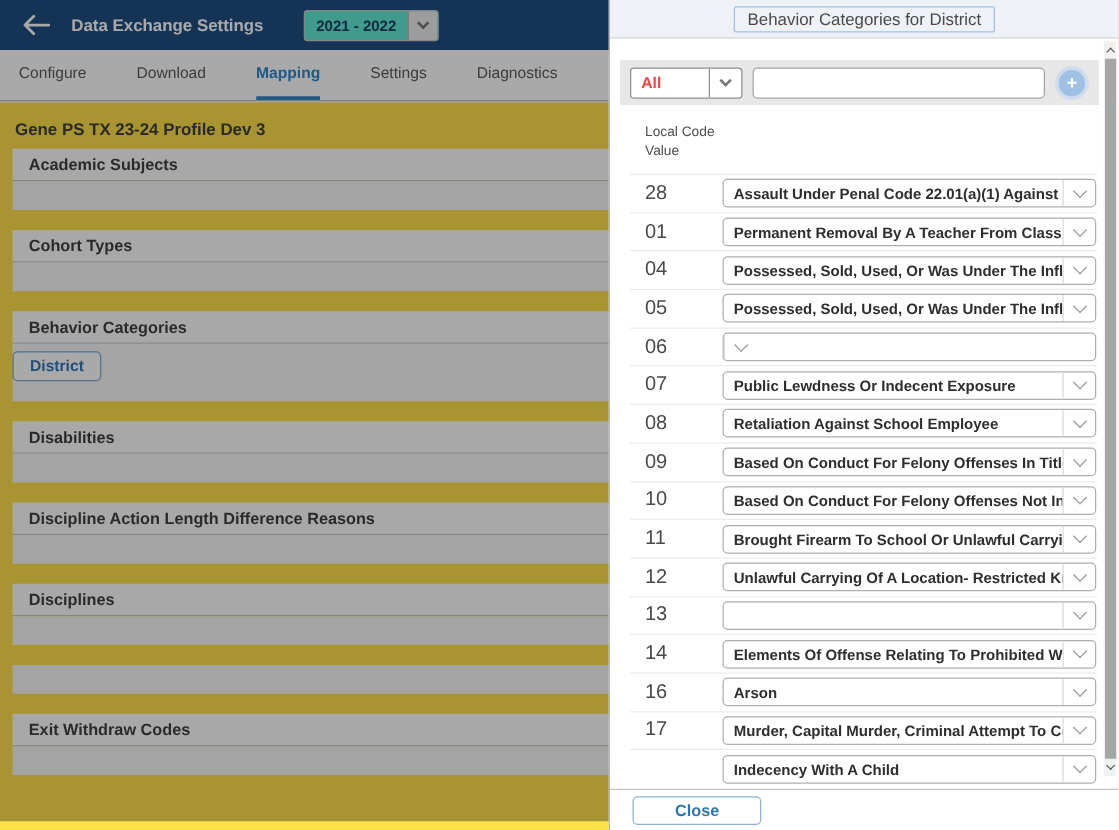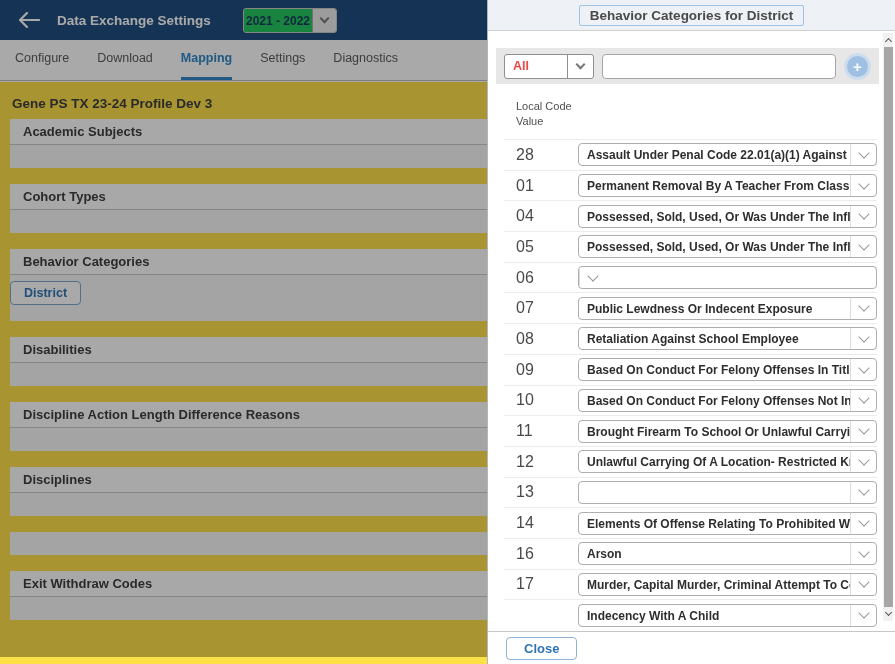--- a/index.html
+++ b/index.html
@@ -7,48 +7,48 @@
   body {
     width:895px; height:664px; overflow:hidden; position:relative;
     font-family:"Liberation Sans", sans-serif; background:#fff;
   }
 
   
   .app-page { position:absolute; inset:0; background:#fff; }
   .app-header { height:40px; background:#1d4c7f; display:flex; align-items:center; position:relative; }
   .back-btn { margin-left:16px; background:none; border:none; padding:2px; cursor:pointer; line-height:0; }
   .app-title { margin-left:15px; color:#ffffff; font-size:13.5px; font-weight:700; }
-  .year-select { position:absolute; left:243px; top:8px; width:94px; height:25px; background:#22c55e;
+  .year-select { position:absolute; left:243px; top:8px; width:108px; height:25px; background:#5eead4;
     border:1px solid #c9c9c9; border-radius:3px; display:flex; align-items:center; overflow:hidden; cursor:pointer; }
   .year-label { flex:1; text-align:center; font-size:12px; font-weight:700; color:#17395e; }
   .year-chevbox { width:24px; height:100%; border-left:1px solid #a9a9a9; background:#ececec;
     display:flex; align-items:center; justify-content:center; }
 
-  .tab-bar { height:41px; background:#fff; border-bottom:1px solid #bdbdbd; padding-left:15px; display:flex; }
+  .tab-bar { height:41px; background:#fff; border-bottom:1px solid #bdbdbd; padding-left:15px; display:flex;gap:12px; }
   .tab { margin-right:28px; font-size:12.5px; color:#5a5a5a; line-height:37px; border-bottom:3px solid transparent; cursor:pointer; }
   .tab.active { color:#2e86c8; font-weight:700; border-bottom-color:#2e86c8; }
 
   .content { position:absolute; top:82px; left:0; right:0; bottom:0; background:#fde047; padding:0 10px; }
   .profile-name { padding:14px 0 8px 2px; font-size:13.5px; font-weight:700; color:#3c3c3c; }
   .section { margin-bottom:16px; }
   .section-header { height:26px; background:#fdfdfd; border-bottom:1px solid #c9c9c9; font-size:13px;
     font-weight:700; color:#3c3c3c; line-height:26px; padding-left:13px; }
   .section-body { height:23px; background:#f8f8f8; }
   .section-body.tall { height:46px; padding-top:6px; }
   .district-btn { font-size:12.5px; font-weight:700; color:#2e75b5; background:#fff; border:1px solid #7ba7cc;
     border-radius:4px; padding:4px 13px; cursor:pointer; }
 
   
   .overlay { position:absolute; left:0; top:0; width:488px; height:657px; background:rgba(10,10,10,0.35); z-index:5; }
 
   
   .dialog { position:absolute; left:487px; top:0; width:408px; height:664px; background:#fff;
     border-left:1px solid #b5b5b5; z-index:10; }
   .dialog-titlebar { height:31px; background:#eef1f5; border-bottom:1px solid #cfcfcf;
-    display:flex; justify-content:center; align-items:center;font-weight:bold; }
+    display:flex; justify-content:center; align-items:center; }
   .dialog-title { font-size:13.5px; color:#4a4a4a; border:1px solid #9cc3e5; border-radius:2px; padding:2px 10px; }
 
   .dialog-scroll { position:absolute; top:31px; left:0; right:0; bottom:33px; overflow:hidden; background:#fff; }
   .toolbar { margin:17px 16px 0 8px; background:#e7e7e7; height:36px; padding:5px 8px;
     display:flex; align-items:center; }
   .filter-select { width:90px; height:25px; background:#fff; border:1px solid #8f8f8f; border-radius:3px;
     display:flex; align-items:center; cursor:pointer; }
   .filter-label { flex:1; padding-left:8px; font-size:12.5px; font-weight:700; color:#ef4444; }
   .filter-chevbox { width:26px; height:100%; border-left:1px solid #8f8f8f;
     display:flex; align-items:center; justify-content:center; }
@@ -80,21 +80,21 @@
 
   
   .dlg-scrollbar { position:absolute; top:33px; right:2px; width:10px; height:588px; background:#f1f1f1;
     z-index:11; display:flex; flex-direction:column; align-items:center; }
   .sb-btn { height:13px; display:flex; align-items:center; justify-content:center; width:100%; cursor:pointer; }
   .sb-thumb { flex:1; width:9px; background:#a6a6a6; margin:1px 0; cursor:grab; }
 
   .dialog-footer { position:absolute; left:0; right:0; bottom:0; height:33px; background:#fff;
     border-top:1px solid #c6c6c6; display:flex; align-items:center; padding-left:18px; z-index:12; }
   .close-btn { font-size:13px; font-weight:700; color:#2e75b5; background:#fff; border:1px solid #8fb3d4;
-    border-radius:4px; padding:3px 17px; cursor:pointer; font-family:"Liberation Sans", sans-serif; }
+    border-radius:4px; padding:3px 33px; cursor:pointer; font-family:"Liberation Sans", sans-serif; }
 </style>
 </head>
 <body>
 
 <div class="app-page">
 
   <div class="app-header">
     <button class="back-btn">
       <span>
         <svg width="22" height="16" viewBox="0 0 22 16">

